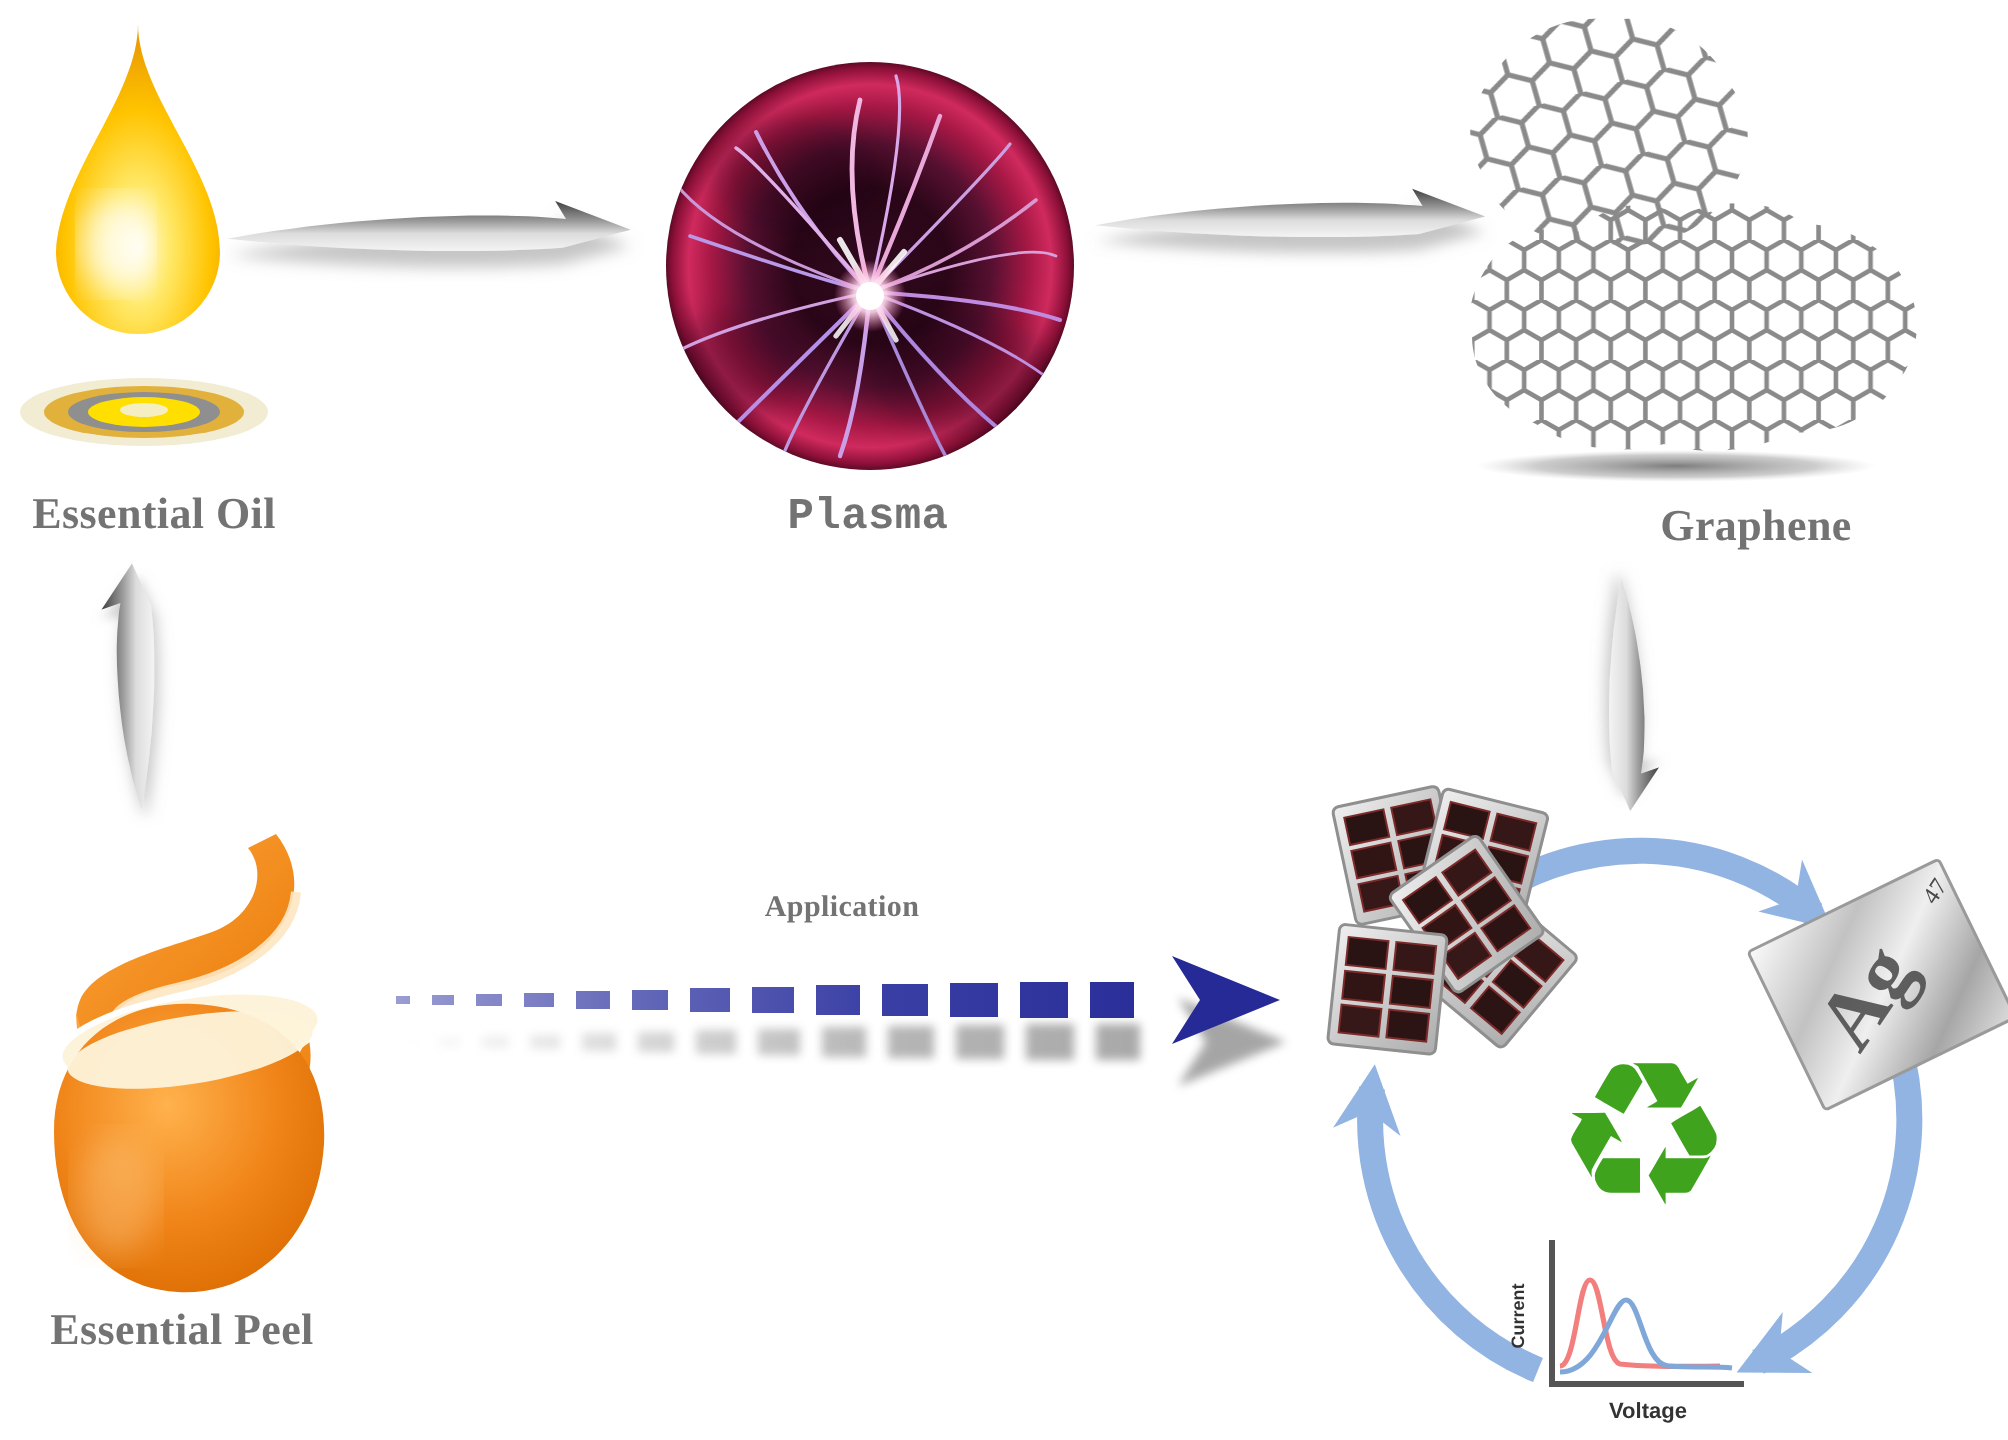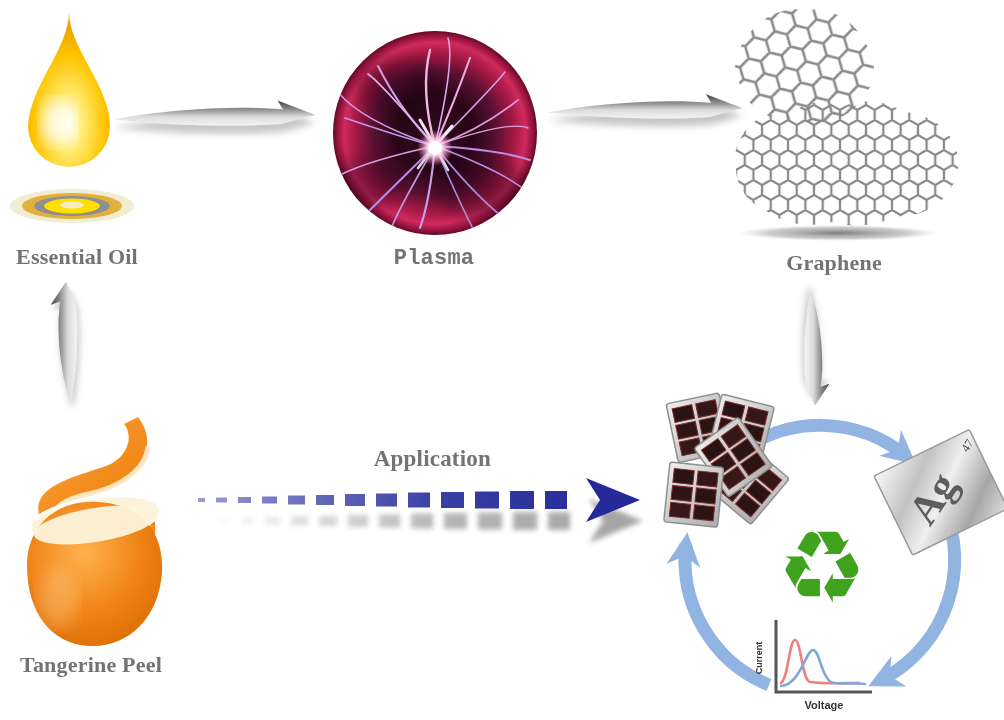--- a/index.html
+++ b/index.html
@@ -3,23 +3,23 @@
 <meta charset="utf-8">
 <style>
   html,body{margin:0;padding:0;background:#fff;}
   .canvas{position:relative;width:1004px;height:720px;background:#ffffff;overflow:hidden;
           font-family:"Liberation Serif","DejaVu Serif",serif;}
   .canvas svg.scene{position:absolute;left:0;top:0;}
   .label{position:absolute;font-weight:700;color:#737373;text-align:center;
          font-family:"Liberation Serif","DejaVu Serif",serif;letter-spacing:0.2px;}
   .lbl-essential{left:1px;top:244px;width:152px;font-size:22px;}
   .lbl-plasma{left:388px;top:246px;width:92px;font-size:22px;font-family:Liberation Mono, monospace;}
-  .lbl-graphene{left:764px;top:250px;width:140px;font-size:22px;}
+  .lbl-graphene{left:808px;top:250px;width:140px;font-size:22px;}
   .lbl-tangerine{left:0px;top:652px;width:182px;font-size:22px;}
-  .lbl-application{left:351px;top:446px;width:140px;font-size:23px;text-align:right;}
+  .lbl-application{left:351px;top:446px;width:140px;font-size:15px;}
 </style>
 </head>
 <body>
 
 <div class="canvas">
 
 <svg class="scene" width="1004" height="720" viewBox="0 0 1004 720">
   <defs>
     <radialGradient id="dropGrad" cx="0.5" cy="0.72" r="0.65">
       <stop offset="0%" stop-color="#fffde8"></stop>
@@ -237,16 +237,16 @@
     <path d="M780,683 C788,683 789,640 795,640 C801,640 802,680 810,682 C826,684 846,683 860,683" fill="none" stroke="#f27e7e" stroke-width="2.6"></path>
     <path d="M780,686 C800,686 806,650 813,650 C820,650 822,682 834,683 C848,684 858,683 866,684" fill="none" stroke="#7fa8d9" stroke-width="2.6"></path>
     <text x="762" y="658" transform="rotate(-90 762 658)" font-size="9" font-weight="700" fill="#333333" text-anchor="middle" font-family="Liberation Sans, DejaVu Sans, sans-serif">Current</text>
     <text x="824" y="709" font-size="11" font-weight="700" fill="#333333" text-anchor="middle" font-family="Liberation Sans, DejaVu Sans, sans-serif">Voltage</text>
   </g>
 </svg>
 
 <div class="label lbl-essential">Essential Oil</div>
 <div class="label lbl-plasma">Plasma</div>
 <div class="label lbl-graphene">Graphene</div>
-<div class="label lbl-tangerine">Tangerine Peel</div>
+<div class="label lbl-tangerine">Essential Peel</div>
 <div class="label lbl-application">Application</div>
 
 </div>
 
 </body></html>

